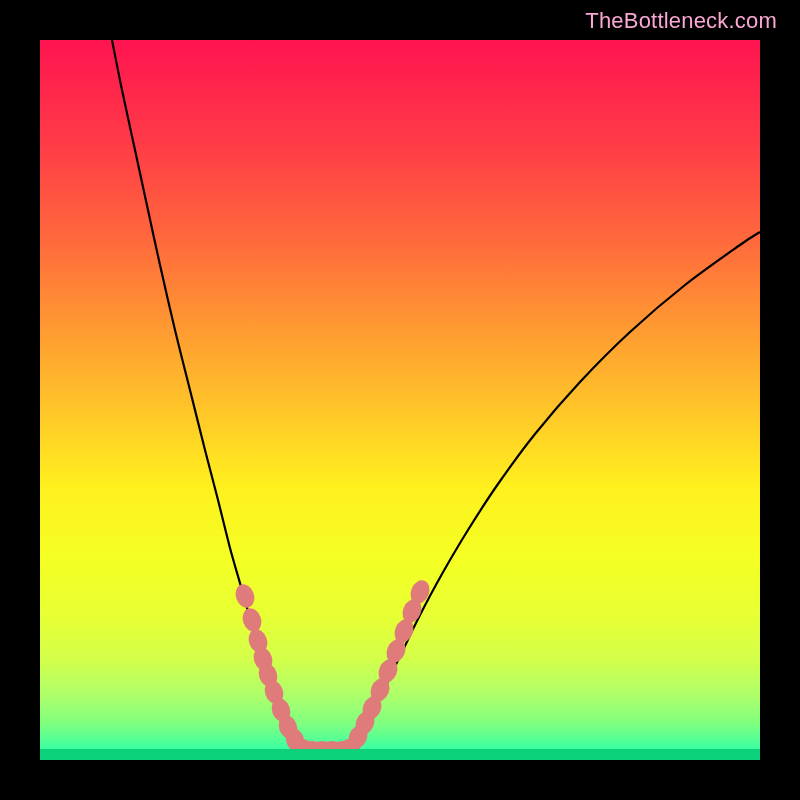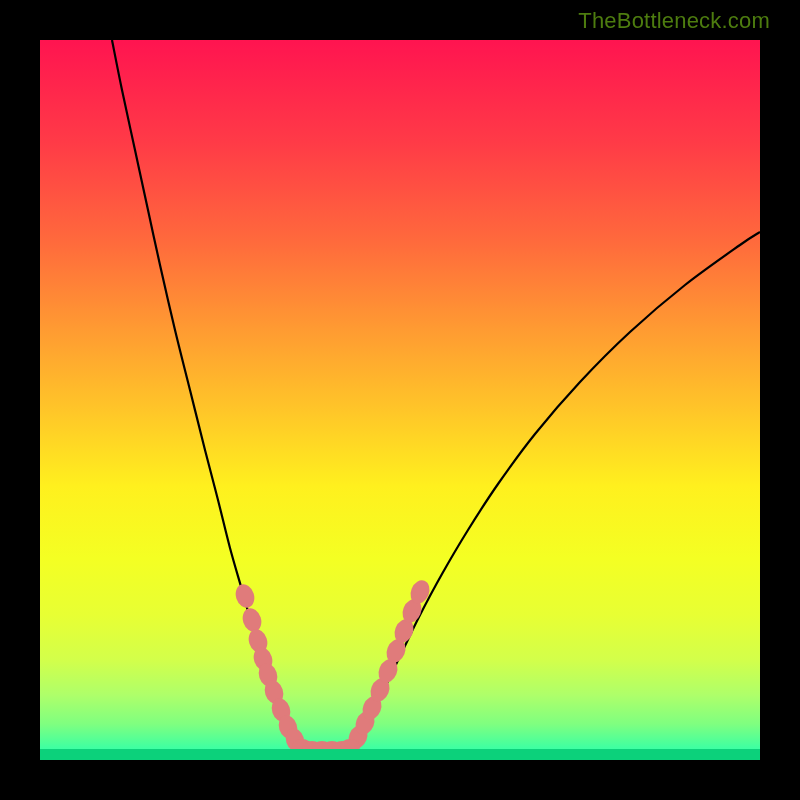--- a/index.html
+++ b/index.html
@@ -46,22 +46,22 @@
     position: absolute;
     left: 0;
     width: 100%;
     height: 11px;
     bottom: 0;
     background: #0cd17b;
   }
   .watermark {
     position: absolute;
     top: 8px;
-    right: 30px;
-    color: #4d7c0f;
+    right: 23px;
+    color: #f9a8d4;
     font-size: 22px;
     font-weight: 500;
     letter-spacing: 0.2px;
   }
   svg.curve {
     position: absolute;
     left: 0;
     top: 0;
     width: 720px;
     height: 720px;

